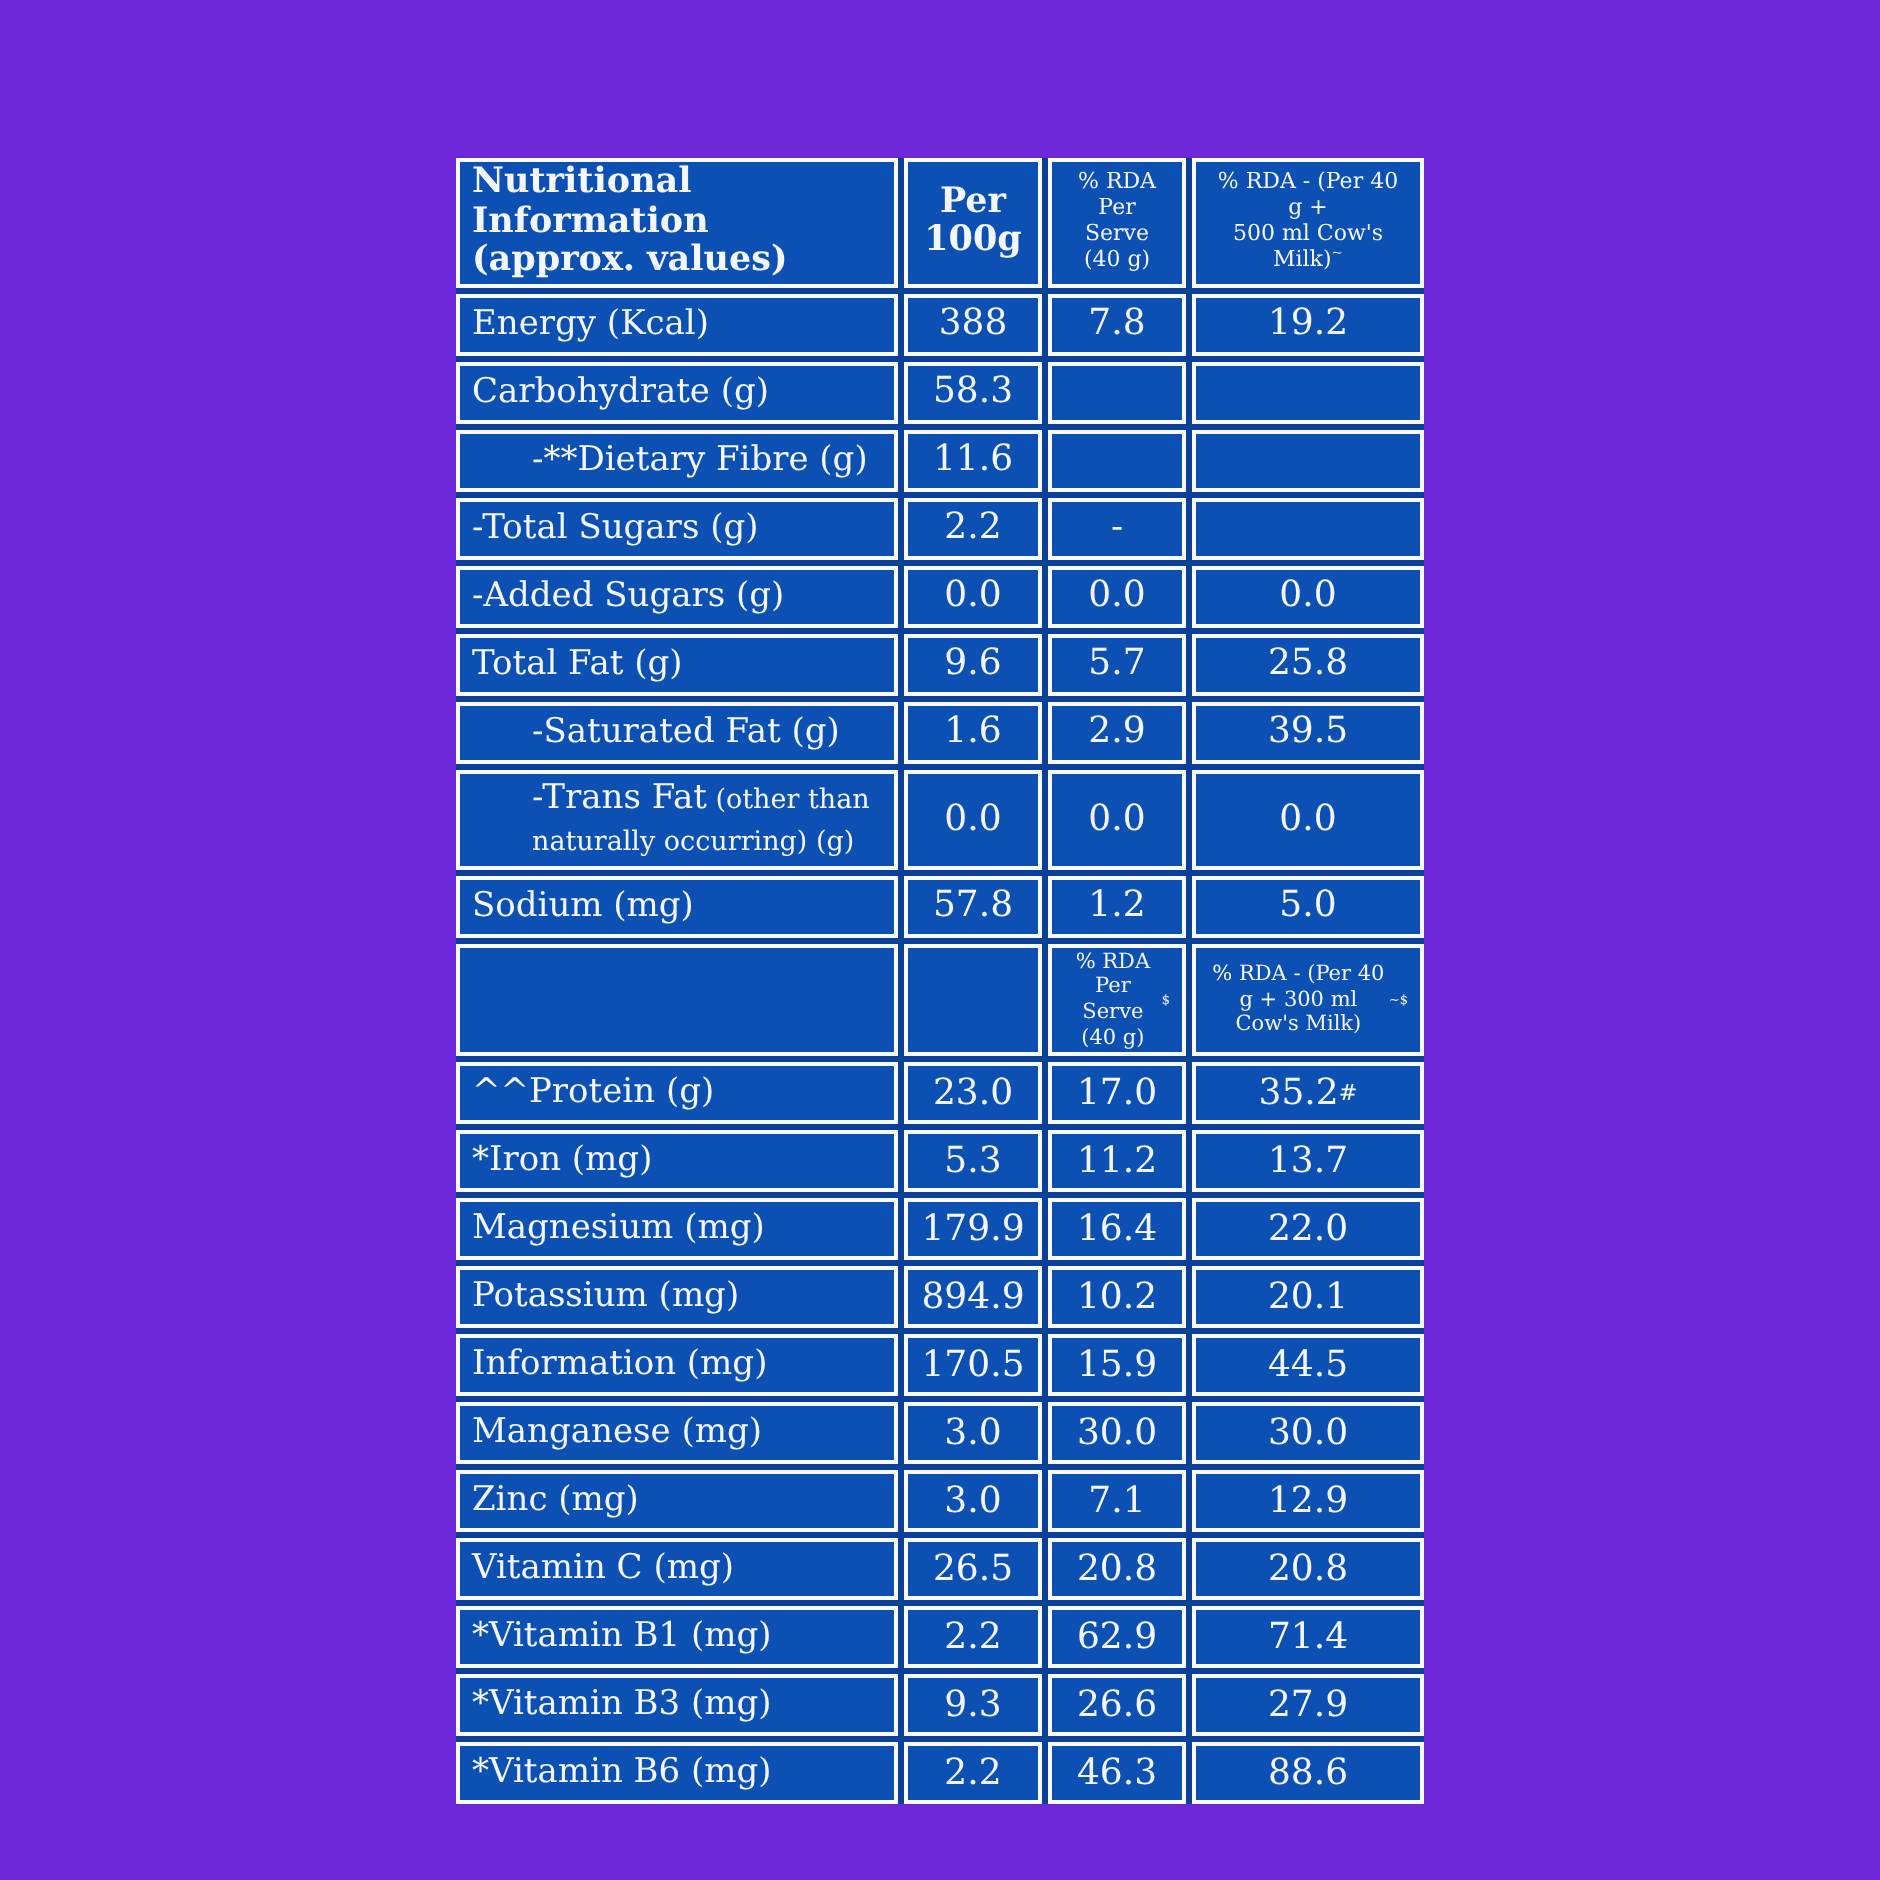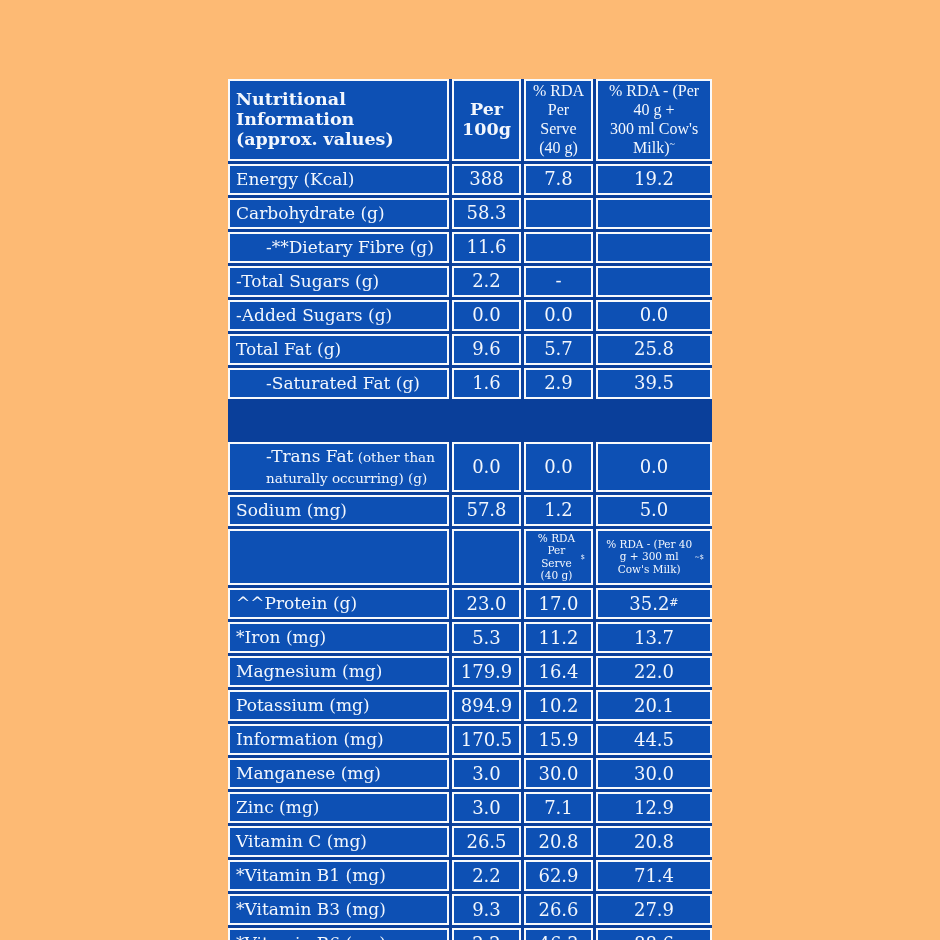--- a/index.html
+++ b/index.html
@@ -4,50 +4,50 @@
 <style>
   html, body { margin: 0; padding: 0; }
   body {
     width: 940px; height: 940px;
     background: #0857C6;
     font-family: "DejaVu Serif", serif;
     color: #F3F7FD;
     position: relative;
     overflow: hidden;
   }
-  .page { position: absolute; inset: 0; background: #fdba74; }
+  .page { position: absolute; inset: 0; background: #6d28d9; }
   .table-wrap { position: absolute; left: 228px; top: 79px; }
   .grid {
     display: grid;
     grid-template-columns: 221px 69px 69px 116px;
     gap: 3px;
     background: #0A3F9A;
   }
   .cell {
     background: #0D50B4;
     border: 2px solid #F8FAFC;
     box-sizing: border-box;
     display: flex;
     align-items: center;
     min-height: 31px;
     padding: 1px 6px;
     line-height: 1.2;
   }
   .h { min-height: 50px; }
   .h1 { font-weight: bold; font-size: 17.5px; line-height: 1.12; justify-content: flex-start; }
   .h2 { font-weight: bold; font-size: 17.5px; line-height: 1.12; }
-  .hsmall { font-size: 16px; line-height: 1.18; font-family: Liberation Serif, serif; }
+  .hsmall { font-size: 11px; line-height: 1.18; }
   .hc { justify-content: center; text-align: center; }
   .hlines { display: block; width: 100%; }
   .hlines .hline { display: block; }
   .label { justify-content: flex-start; font-size: 17px; }
   .ind1 { padding-left: 36px; }
   .ind2 { }
   .val { justify-content: center; font-size: 18px; }
-  .tall { min-height: 50px; margin-top: 40px; }
+  .tall { min-height: 50px; }
   .sub { min-height: 38px; }
   .subtext { font-size: 10.5px; line-height: 1.2; justify-content: center; text-align: center; }
   .lab-small { font-size: 13.5px; }
   sup { font-size: 0.62em; vertical-align: super; line-height: 0; }
 </style>
 </head>
 <body>
 
 <div class="page">
   <div class="table-wrap">
@@ -71,21 +71,21 @@
         <span class="hlines">
           <span class="hline">% RDA</span>
           <span class="hline">Per Serve</span>
           <span class="hline">(40 g)</span>
         </span>
       </div>
 
       <div class="cell h hsmall hc">
         <span class="hlines">
           <span class="hline">% RDA - (Per 40 g +</span>
-          <span class="hline"><span>300 ml Cow's Milk)</span><sup>~</sup></span>
+          <span class="hline"><span>500 ml Cow's Milk)</span><sup>~</sup></span>
         </span>
       </div>
 
     <div class="cell label ind0">
           <span><span>Energy (Kcal)</span></span>
         </div>
         <div class="cell val">388</div>
         <div class="cell val">7.8</div>
         <div class="cell val">19.2</div>
         <div class="cell label ind0">

